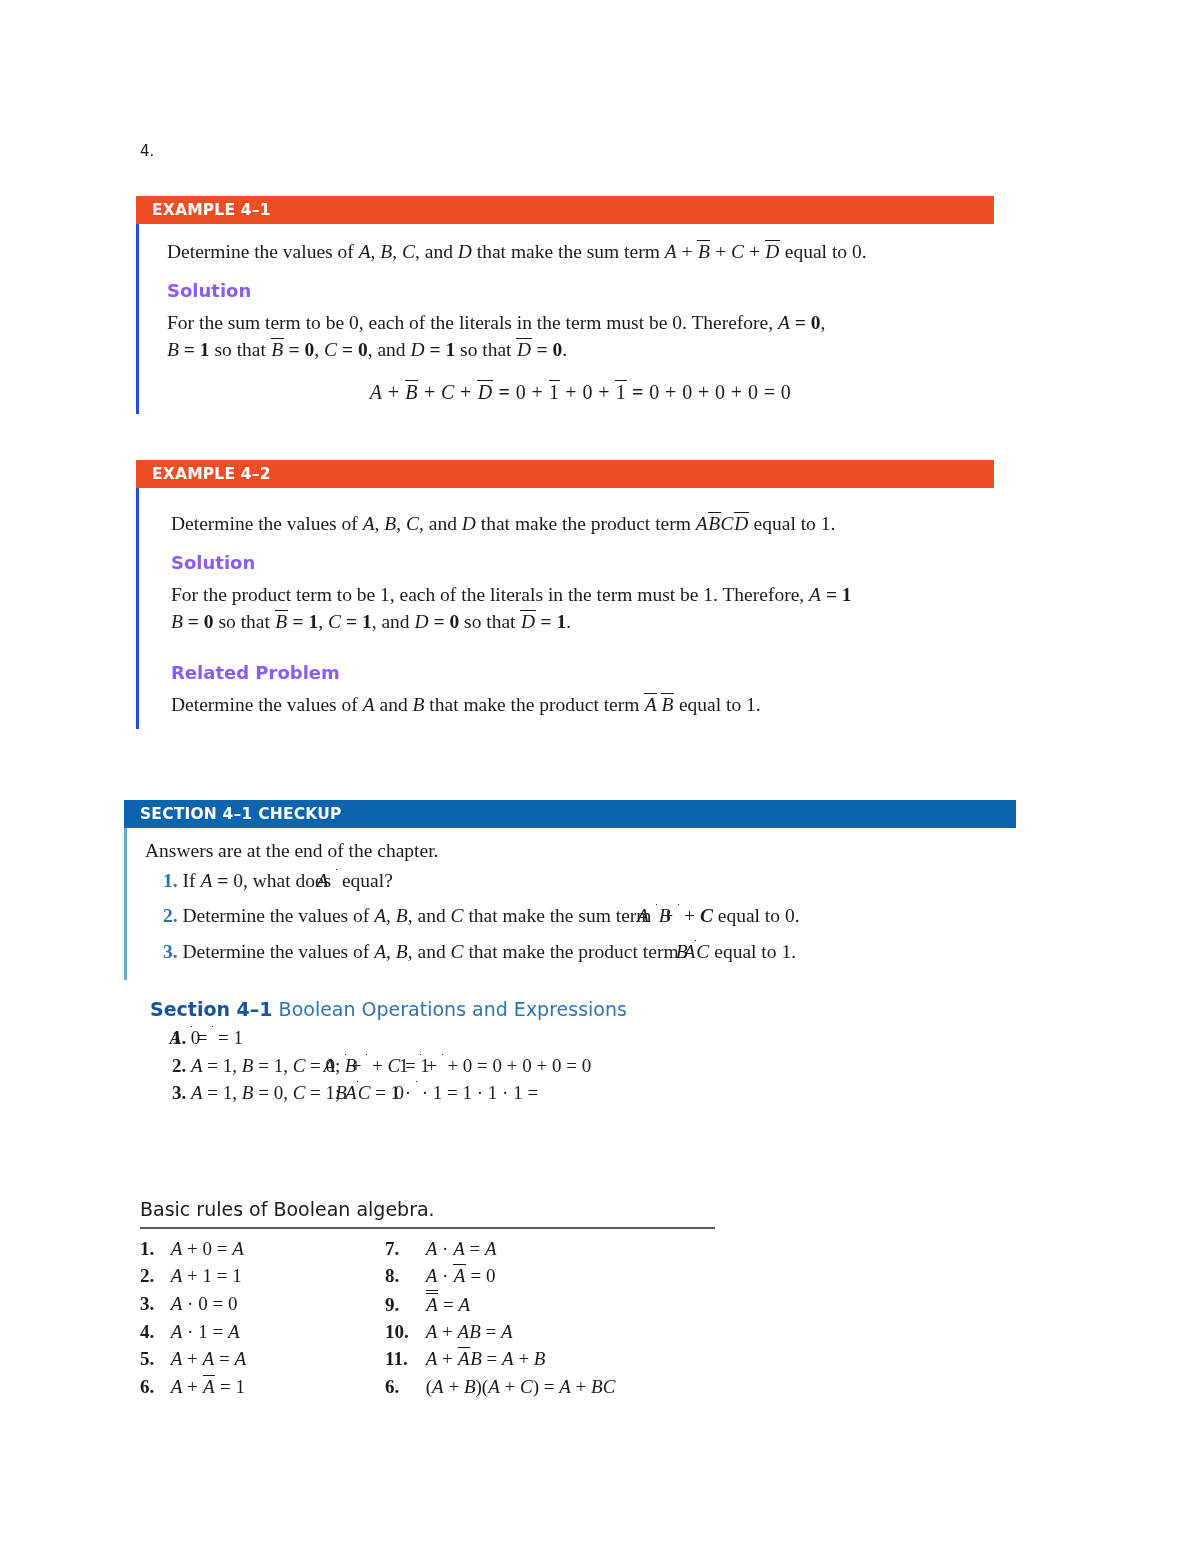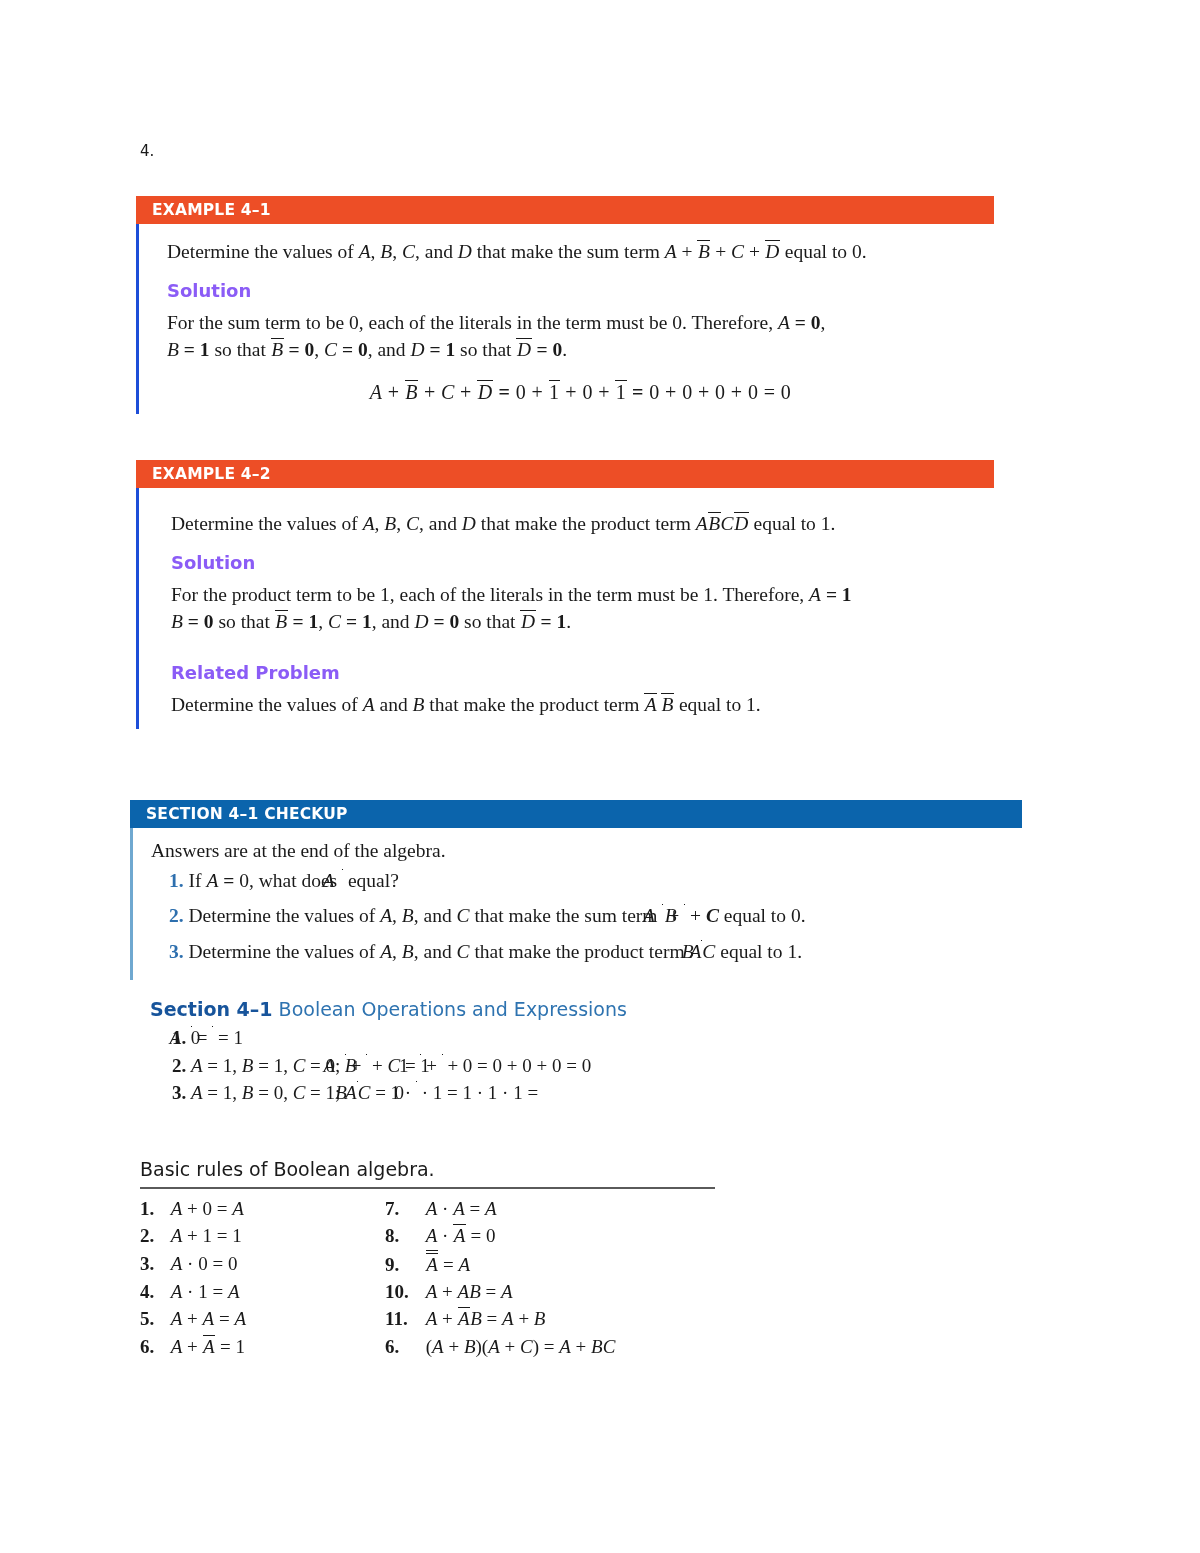--- a/index.html
+++ b/index.html
@@ -204,25 +204,25 @@
       <div class="sub-head" style="margin-top:26px;">Related Problem</div>
 
       <div class="para">
         Determine the values of <i>A</i> and <i>B</i> that make the product term
         <span class="ovr"><i>A</i></span> <span class="ovr"><i>B</i></span> equal to 1.
       </div>
 
     </div>
   </div>
 
-  <div class="block" style="left:130px; top:800px; width:892px;">
+  <div class="block" style="left:124px; top:800px; width:892px;">
     <div class="bar bar-blue">SECTION 4–1  CHECKUP</div>
     <div class="body-blue">
 
-      <div class="ck-intro">Answers are at the end of the algebra.</div>
+      <div class="ck-intro">Answers are at the end of the chapter.</div>
 
       <ul class="ck-list">
         <li>
           <span class="ck-num">1.</span>
           If <i>A</i> <b>=</b> 0, what does <span class="ovr"><i>A</i></span> equal?
         </li>
         <li>
           <span class="ck-num">2.</span>
           Determine the values of <i>A</i>, <i>B</i>, and <i>C</i> that make the sum term
           <span class="ovr"><i>A</i></span> + <span class="ovr"><i>B</i></span> + <b><i>C</i></b> equal to 0.
@@ -255,21 +255,21 @@
       </li>
       <li>
         <span class="ans-num">3.</span>
         <i>A</i> = 1, <i>B</i> = 0, <i>C</i> = 1; <i>A</i><span class="ovr"><i>B</i></span><i>C</i>
         = 1 · <span class="ovr">0</span> · 1 = 1 · 1 · 1 =
       </li>
     </ul>
 
   </div>
 
-  <div class="block" style="left:140px; top:1158px; width:620px;">
+  <div class="block" style="left:140px; top:1198px; width:620px;">
 
     <div class="rules-title">Basic rules of Boolean algebra.</div>
     <div class="rules-rule"></div>
 
     <div class="rules-grid">
 
       <div class="cell">
         <span class="rnum w1">1.</span>
         <i>A</i> + 0 = <i>A</i>
       </div>

